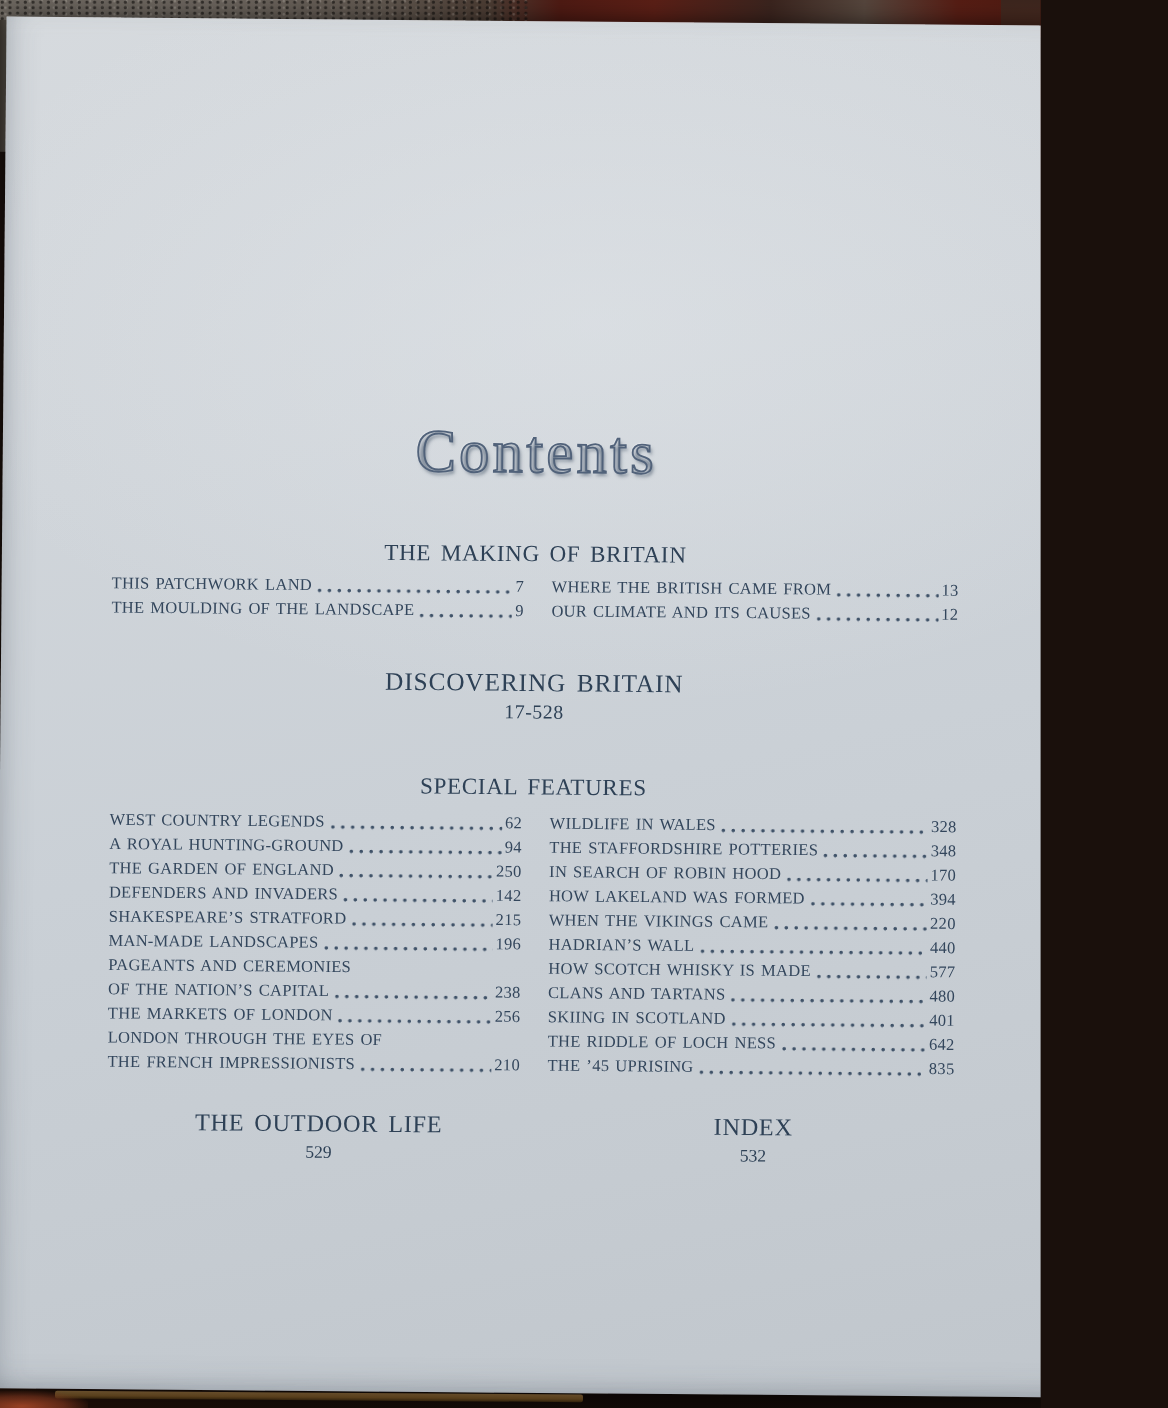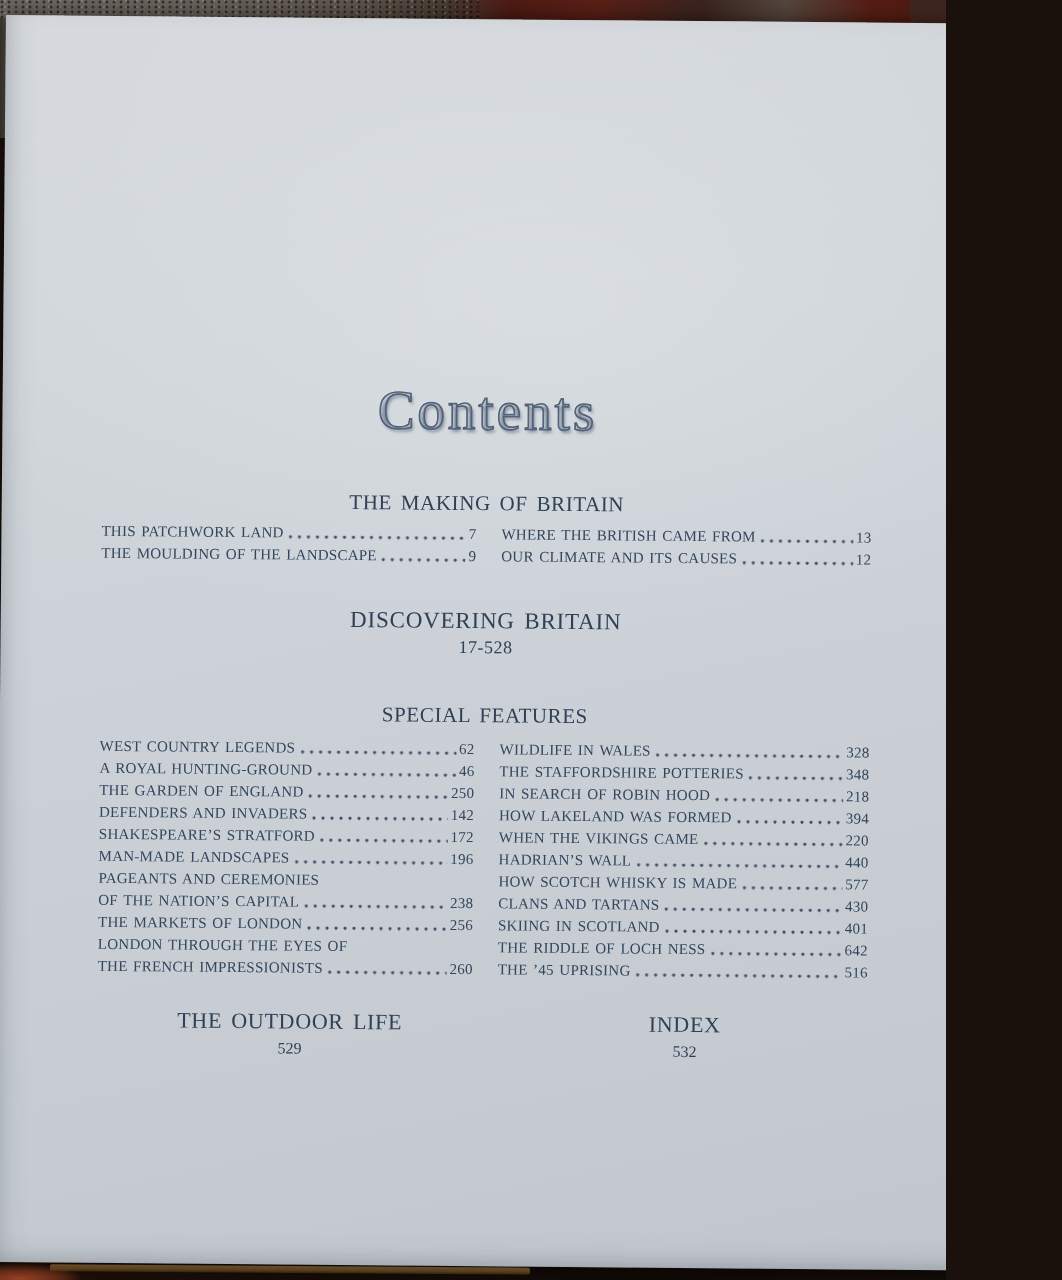--- a/index.html
+++ b/index.html
@@ -183,36 +183,36 @@
       <div class="cols cols-special">
         <div>
           <div class="toc-row">
             <span class="toc-label">WEST COUNTRY LEGENDS</span>
             <span class="leader"></span>
             <span class="pagenum">62</span>
           </div>
           <div class="toc-row">
             <span class="toc-label">A ROYAL HUNTING-GROUND</span>
             <span class="leader"></span>
-            <span class="pagenum">46</span>
+            <span class="pagenum">94</span>
           </div>
           <div class="toc-row">
             <span class="toc-label">THE GARDEN OF ENGLAND</span>
             <span class="leader"></span>
             <span class="pagenum">250</span>
           </div>
           <div class="toc-row">
             <span class="toc-label">DEFENDERS AND INVADERS</span>
             <span class="leader"></span>
             <span class="pagenum">142</span>
           </div>
           <div class="toc-row">
             <span class="toc-label">SHAKESPEARE’S STRATFORD</span>
             <span class="leader"></span>
-            <span class="pagenum">172</span>
+            <span class="pagenum">215</span>
           </div>
           <div class="toc-row">
             <span class="toc-label">MAN-MADE LANDSCAPES</span>
             <span class="leader"></span>
             <span class="pagenum">196</span>
           </div>
           <div class="toc-row no-page">
             <span class="toc-label">PAGEANTS AND CEREMONIES</span>
             <span class="leader"></span>
             <span class="pagenum"></span>
@@ -228,38 +228,38 @@
             <span class="pagenum">256</span>
           </div>
           <div class="toc-row no-page">
             <span class="toc-label">LONDON THROUGH THE EYES OF</span>
             <span class="leader"></span>
             <span class="pagenum"></span>
           </div>
           <div class="toc-row">
             <span class="toc-label">THE FRENCH IMPRESSIONISTS</span>
             <span class="leader"></span>
-            <span class="pagenum">260</span>
+            <span class="pagenum">210</span>
           </div>
         </div>
         <div>
           <div class="toc-row">
             <span class="toc-label">WILDLIFE IN WALES</span>
             <span class="leader"></span>
             <span class="pagenum">328</span>
           </div>
           <div class="toc-row">
             <span class="toc-label">THE STAFFORDSHIRE POTTERIES</span>
             <span class="leader"></span>
             <span class="pagenum">348</span>
           </div>
           <div class="toc-row">
             <span class="toc-label">IN SEARCH OF ROBIN HOOD</span>
             <span class="leader"></span>
-            <span class="pagenum">218</span>
+            <span class="pagenum">170</span>
           </div>
           <div class="toc-row">
             <span class="toc-label">HOW LAKELAND WAS FORMED</span>
             <span class="leader"></span>
             <span class="pagenum">394</span>
           </div>
           <div class="toc-row">
             <span class="toc-label">WHEN THE VIKINGS CAME</span>
             <span class="leader"></span>
             <span class="pagenum">220</span>
@@ -270,36 +270,36 @@
             <span class="pagenum">440</span>
           </div>
           <div class="toc-row">
             <span class="toc-label">HOW SCOTCH WHISKY IS MADE</span>
             <span class="leader"></span>
             <span class="pagenum">577</span>
           </div>
           <div class="toc-row">
             <span class="toc-label">CLANS AND TARTANS</span>
             <span class="leader"></span>
-            <span class="pagenum">430</span>
+            <span class="pagenum">480</span>
           </div>
           <div class="toc-row">
             <span class="toc-label">SKIING IN SCOTLAND</span>
             <span class="leader"></span>
             <span class="pagenum">401</span>
           </div>
           <div class="toc-row">
             <span class="toc-label">THE RIDDLE OF LOCH NESS</span>
             <span class="leader"></span>
             <span class="pagenum">642</span>
           </div>
           <div class="toc-row">
             <span class="toc-label">THE ’45 UPRISING</span>
             <span class="leader"></span>
-            <span class="pagenum">516</span>
+            <span class="pagenum">835</span>
           </div>
         </div>
       </div>
 
       <div class="bottom-grid">
         <div class="bottom-cell">
           <div class="bottom-header">THE OUTDOOR LIFE</div>
           <div class="bottom-page">529</div>
         </div>
         <div class="bottom-cell right-cell">

